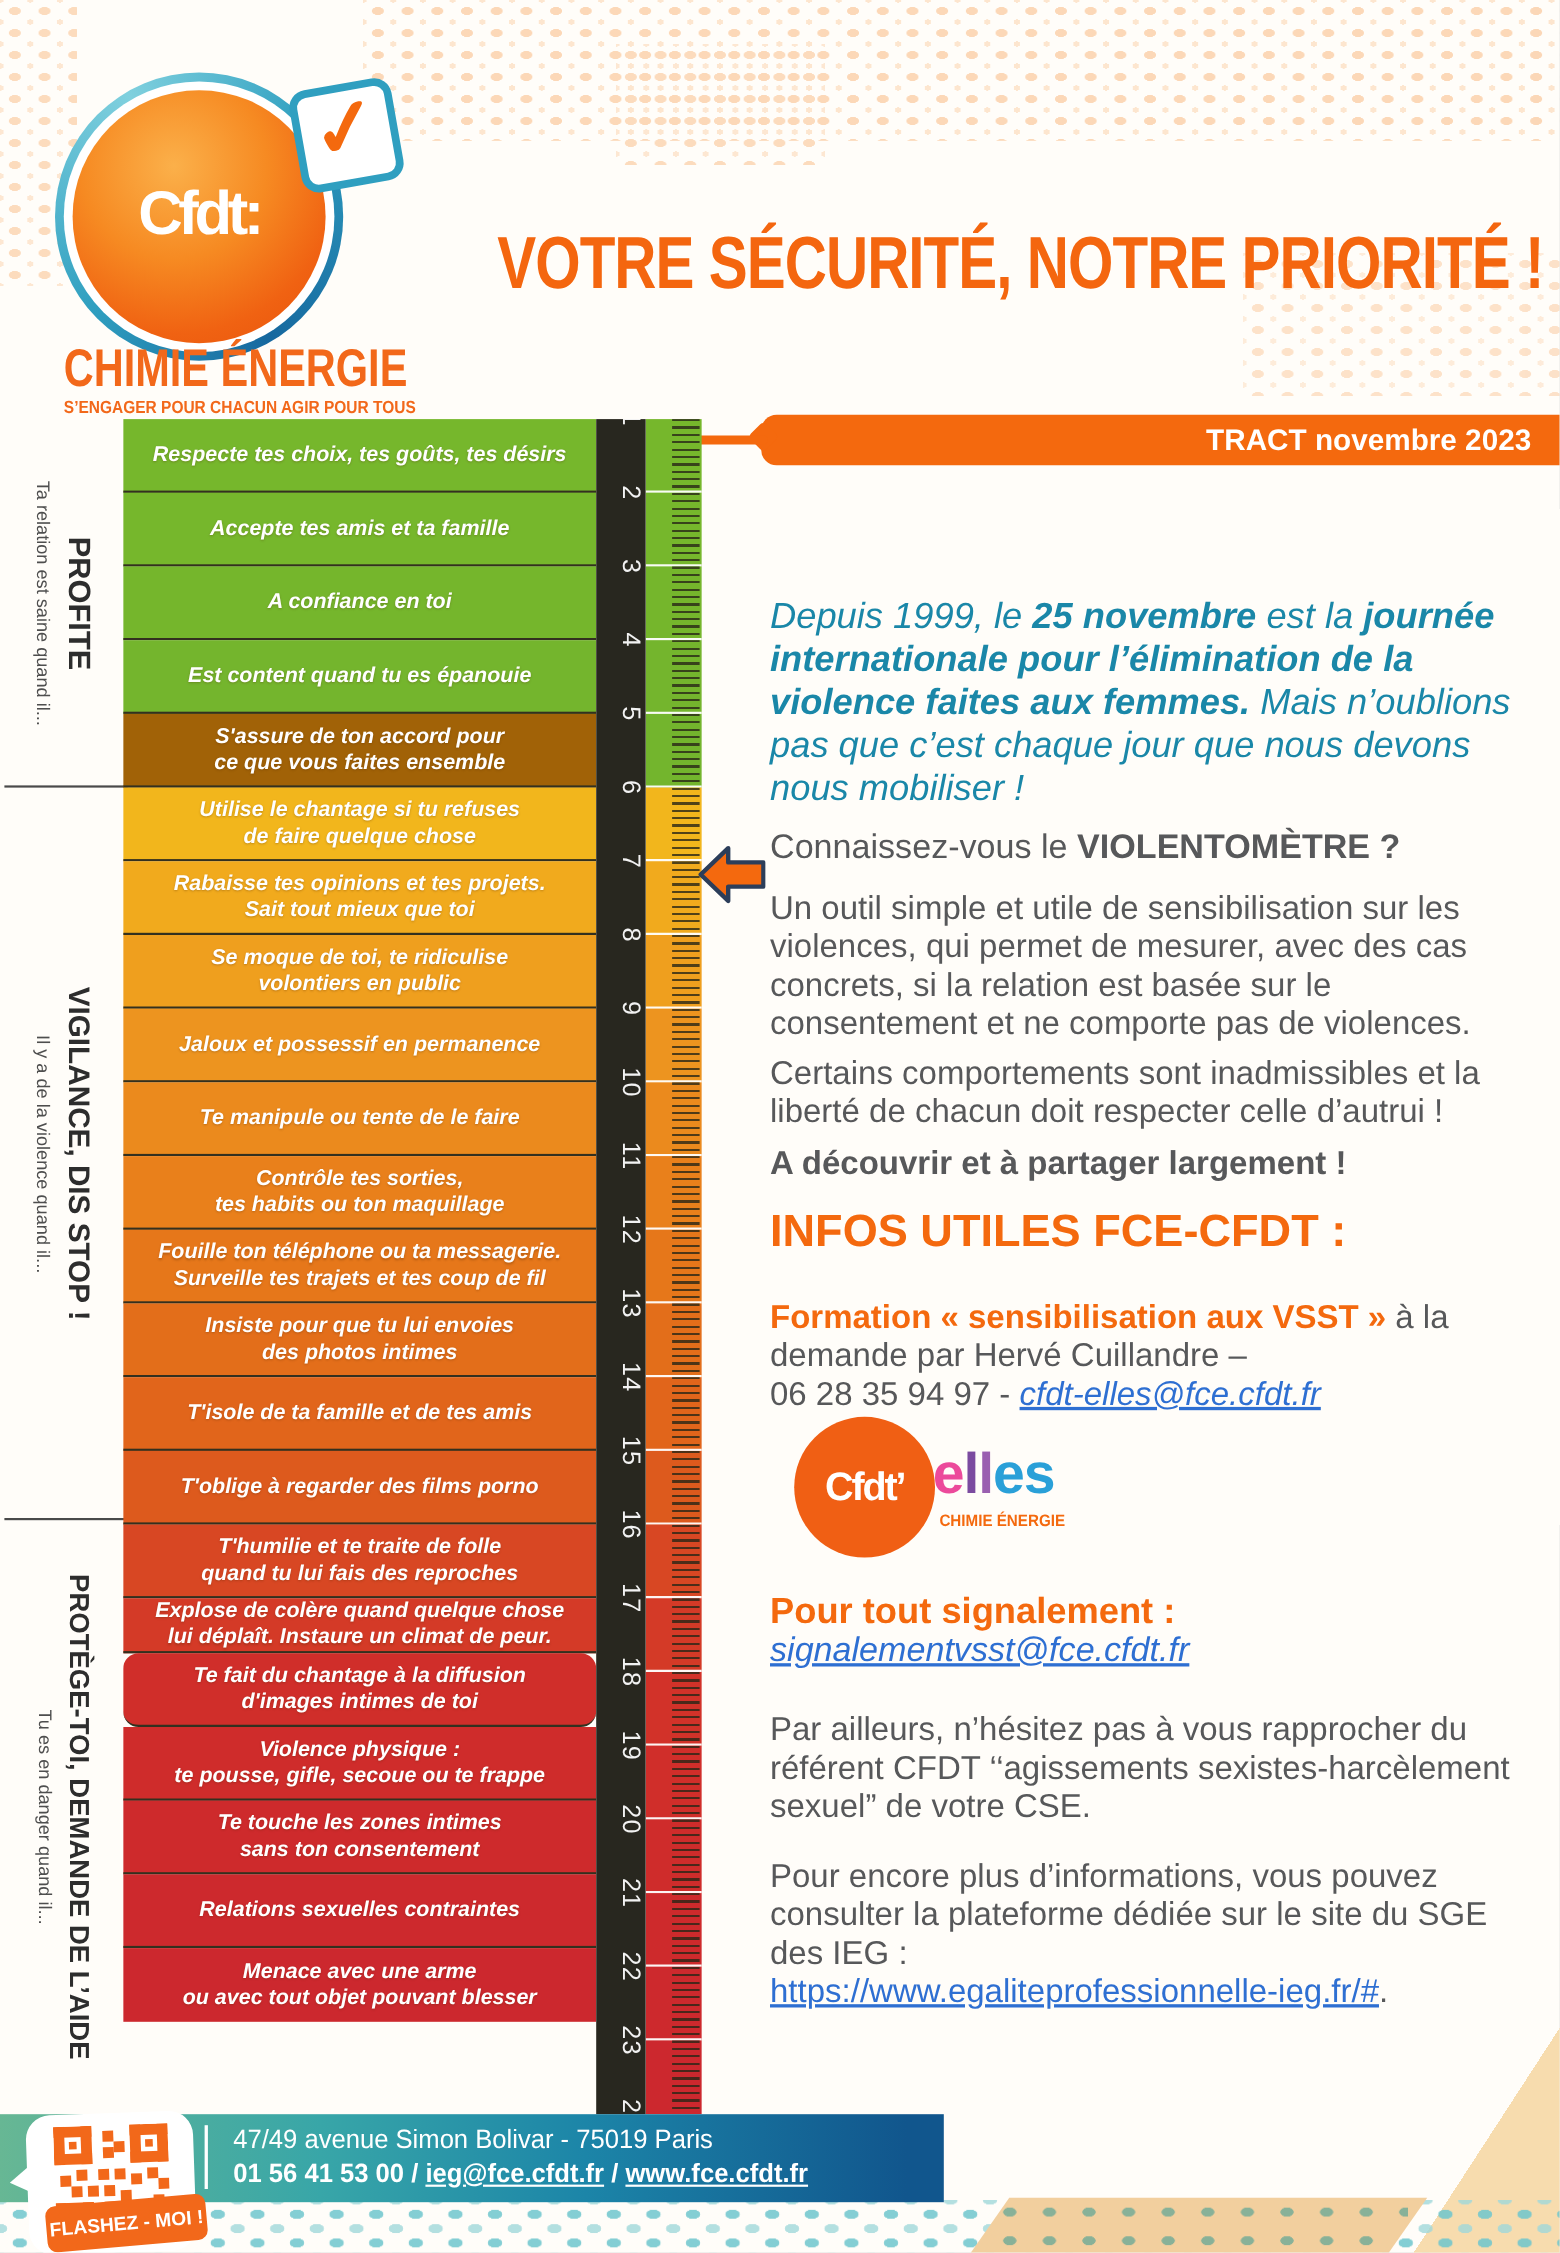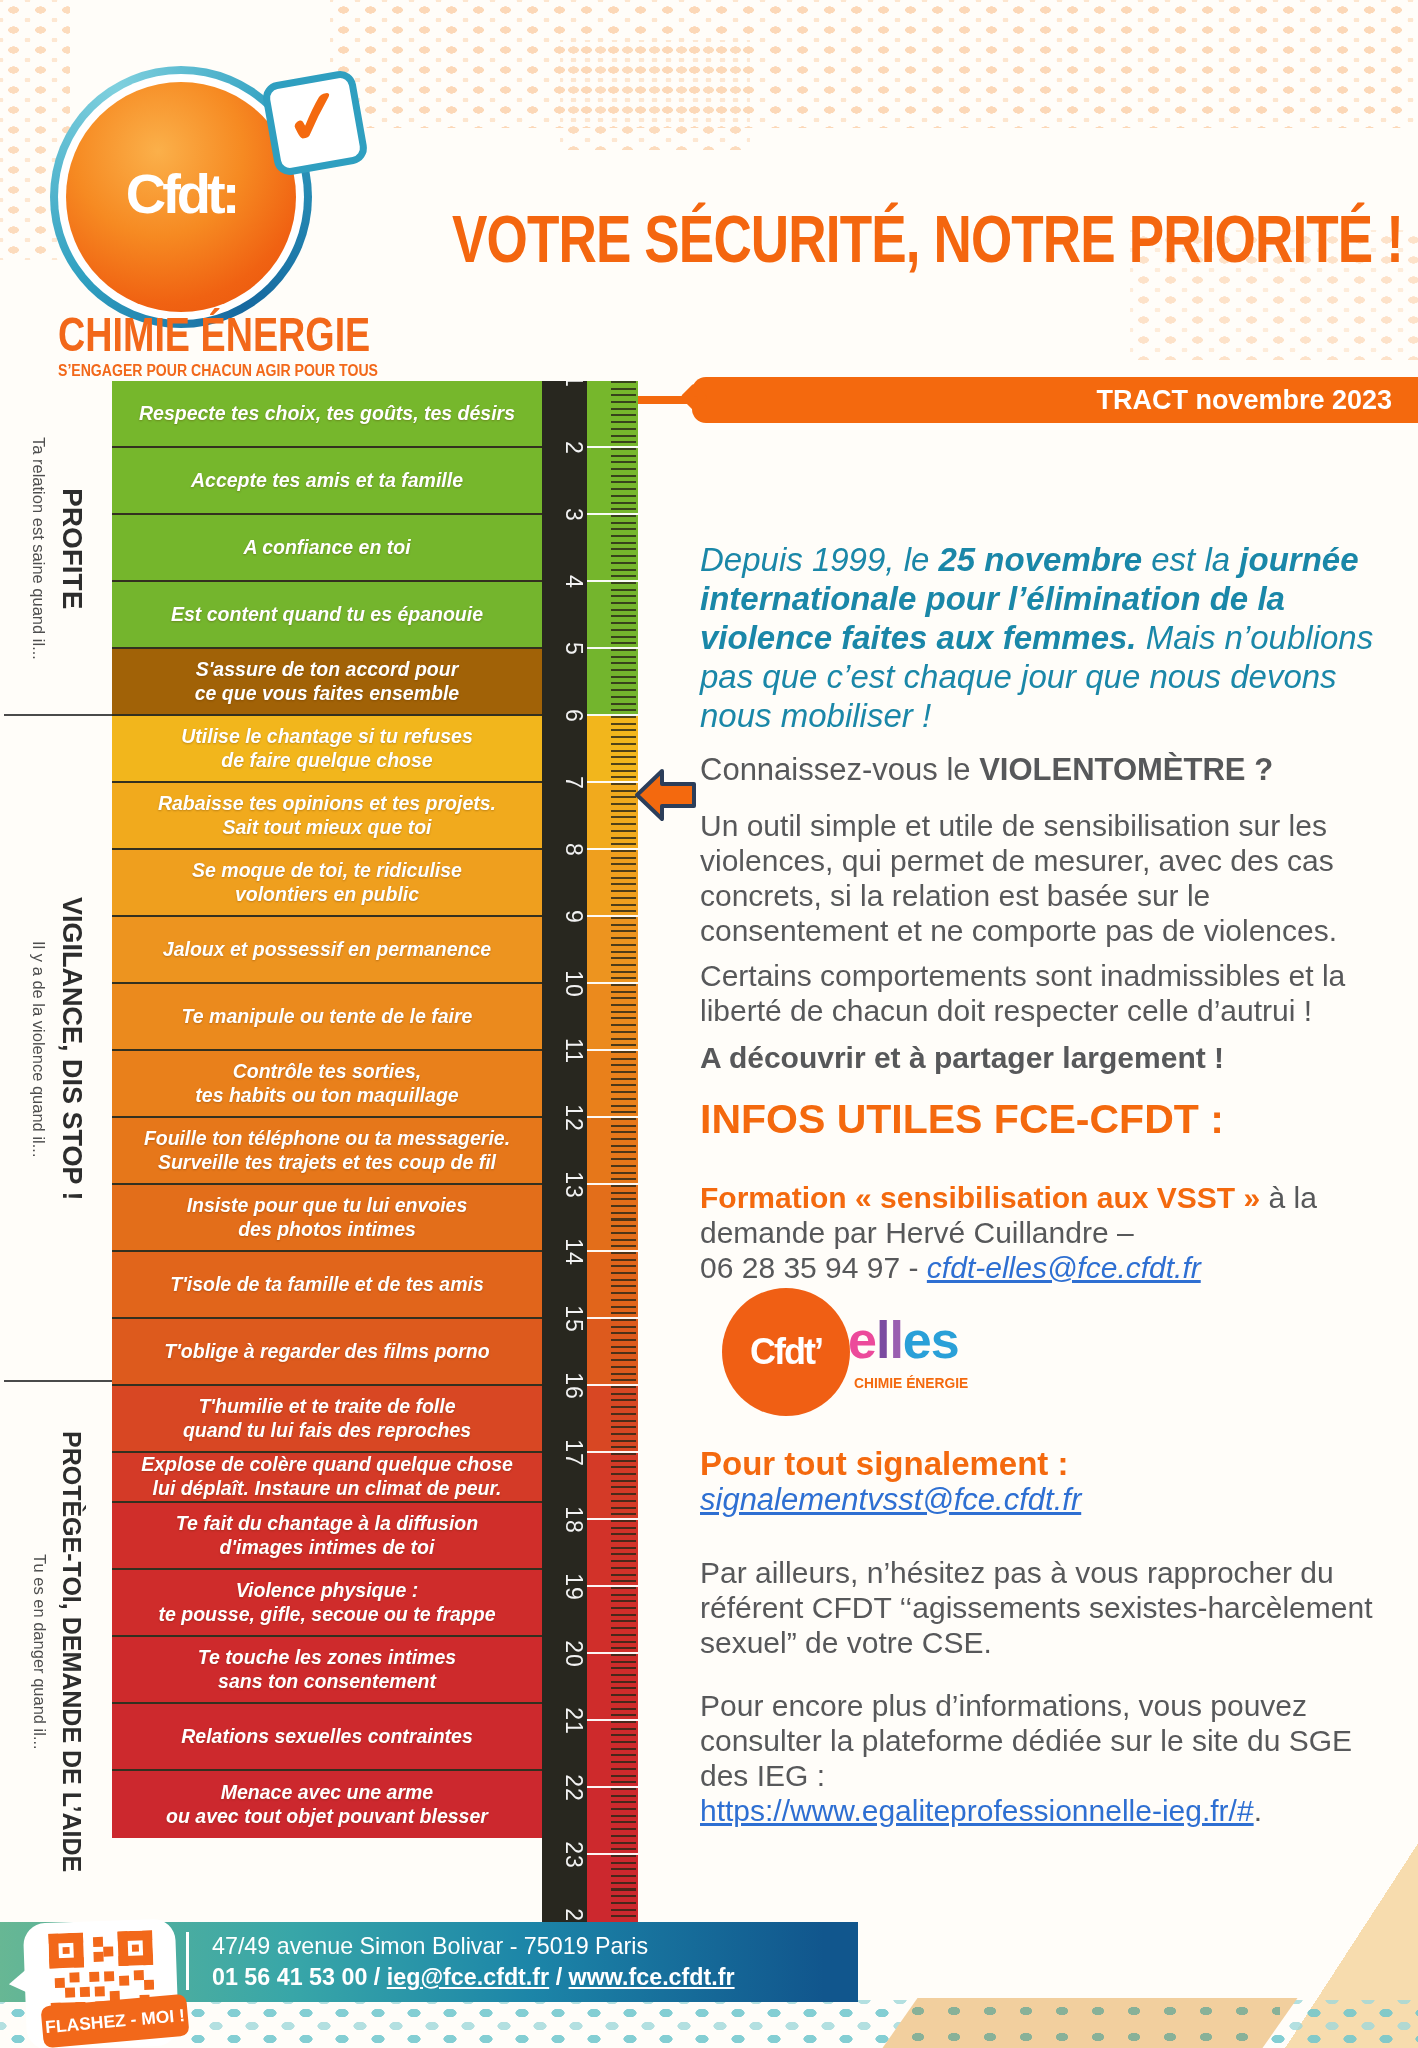--- a/index.html
+++ b/index.html
@@ -215,21 +215,21 @@
         <span class="m-txt">T'oblige à regarder des films porno</span>
       </div>
       <div class="m-row" style="height: 67px; background: rgb(216, 71, 35);">
         <span class="m-txt">T'humilie et te traite de folle
 quand tu lui fais des reproches</span>
       </div>
       <div class="m-row" style="height: 50px; background: rgb(212, 58, 39);">
         <span class="m-txt">Explose de colère quand quelque chose
 lui déplaît. Instaure un climat de peur.</span>
       </div>
-      <div class="m-row" style="height: 67px; background: rgb(208, 46, 42);">
+      <div class="m-row" style="height: 67px; background: rgb(208, 46, 42); border-radius: 14px;">
         <span class="m-txt">Te fait du chantage à la diffusion
 d'images intimes de toi</span>
       </div>
       <div class="m-row" style="height: 67px; background: rgb(207, 44, 43);">
         <span class="m-txt">Violence physique :
 te pousse, gifle, secoue ou te frappe</span>
       </div>
       <div class="m-row" style="height: 67px; background: rgb(206, 42, 44);">
         <span class="m-txt">Te touche les zones intimes
 sans ton consentement</span>

